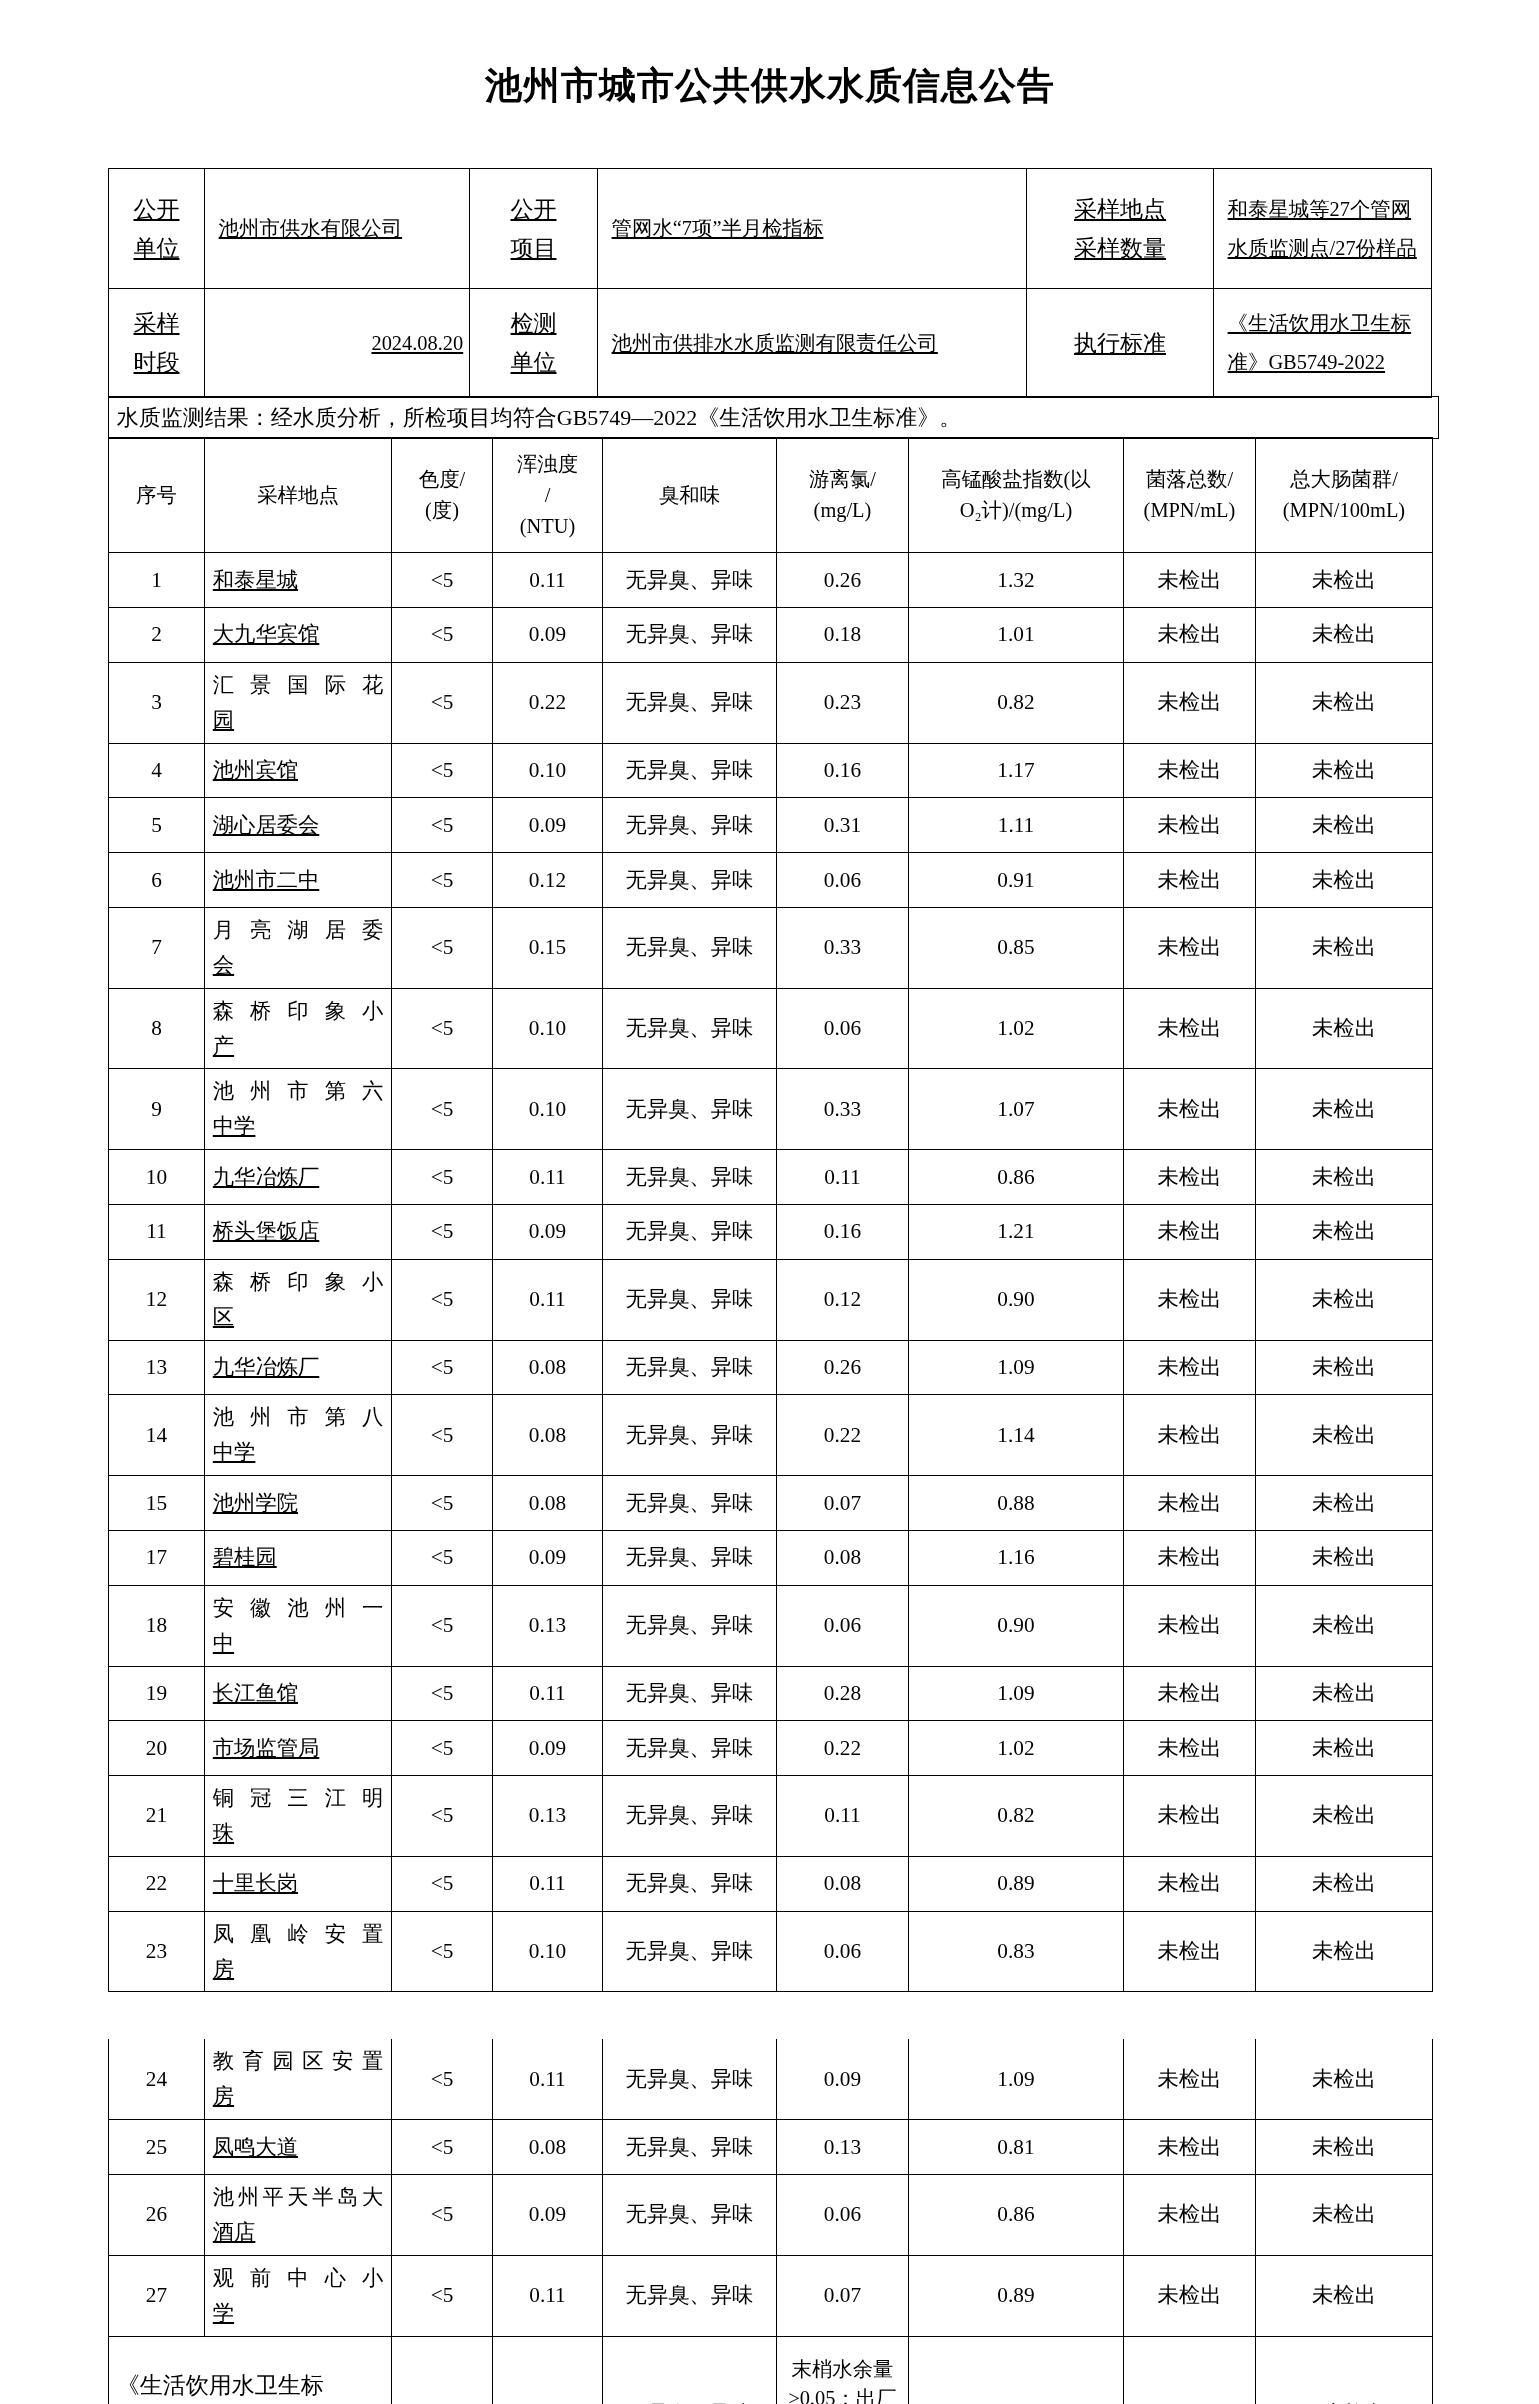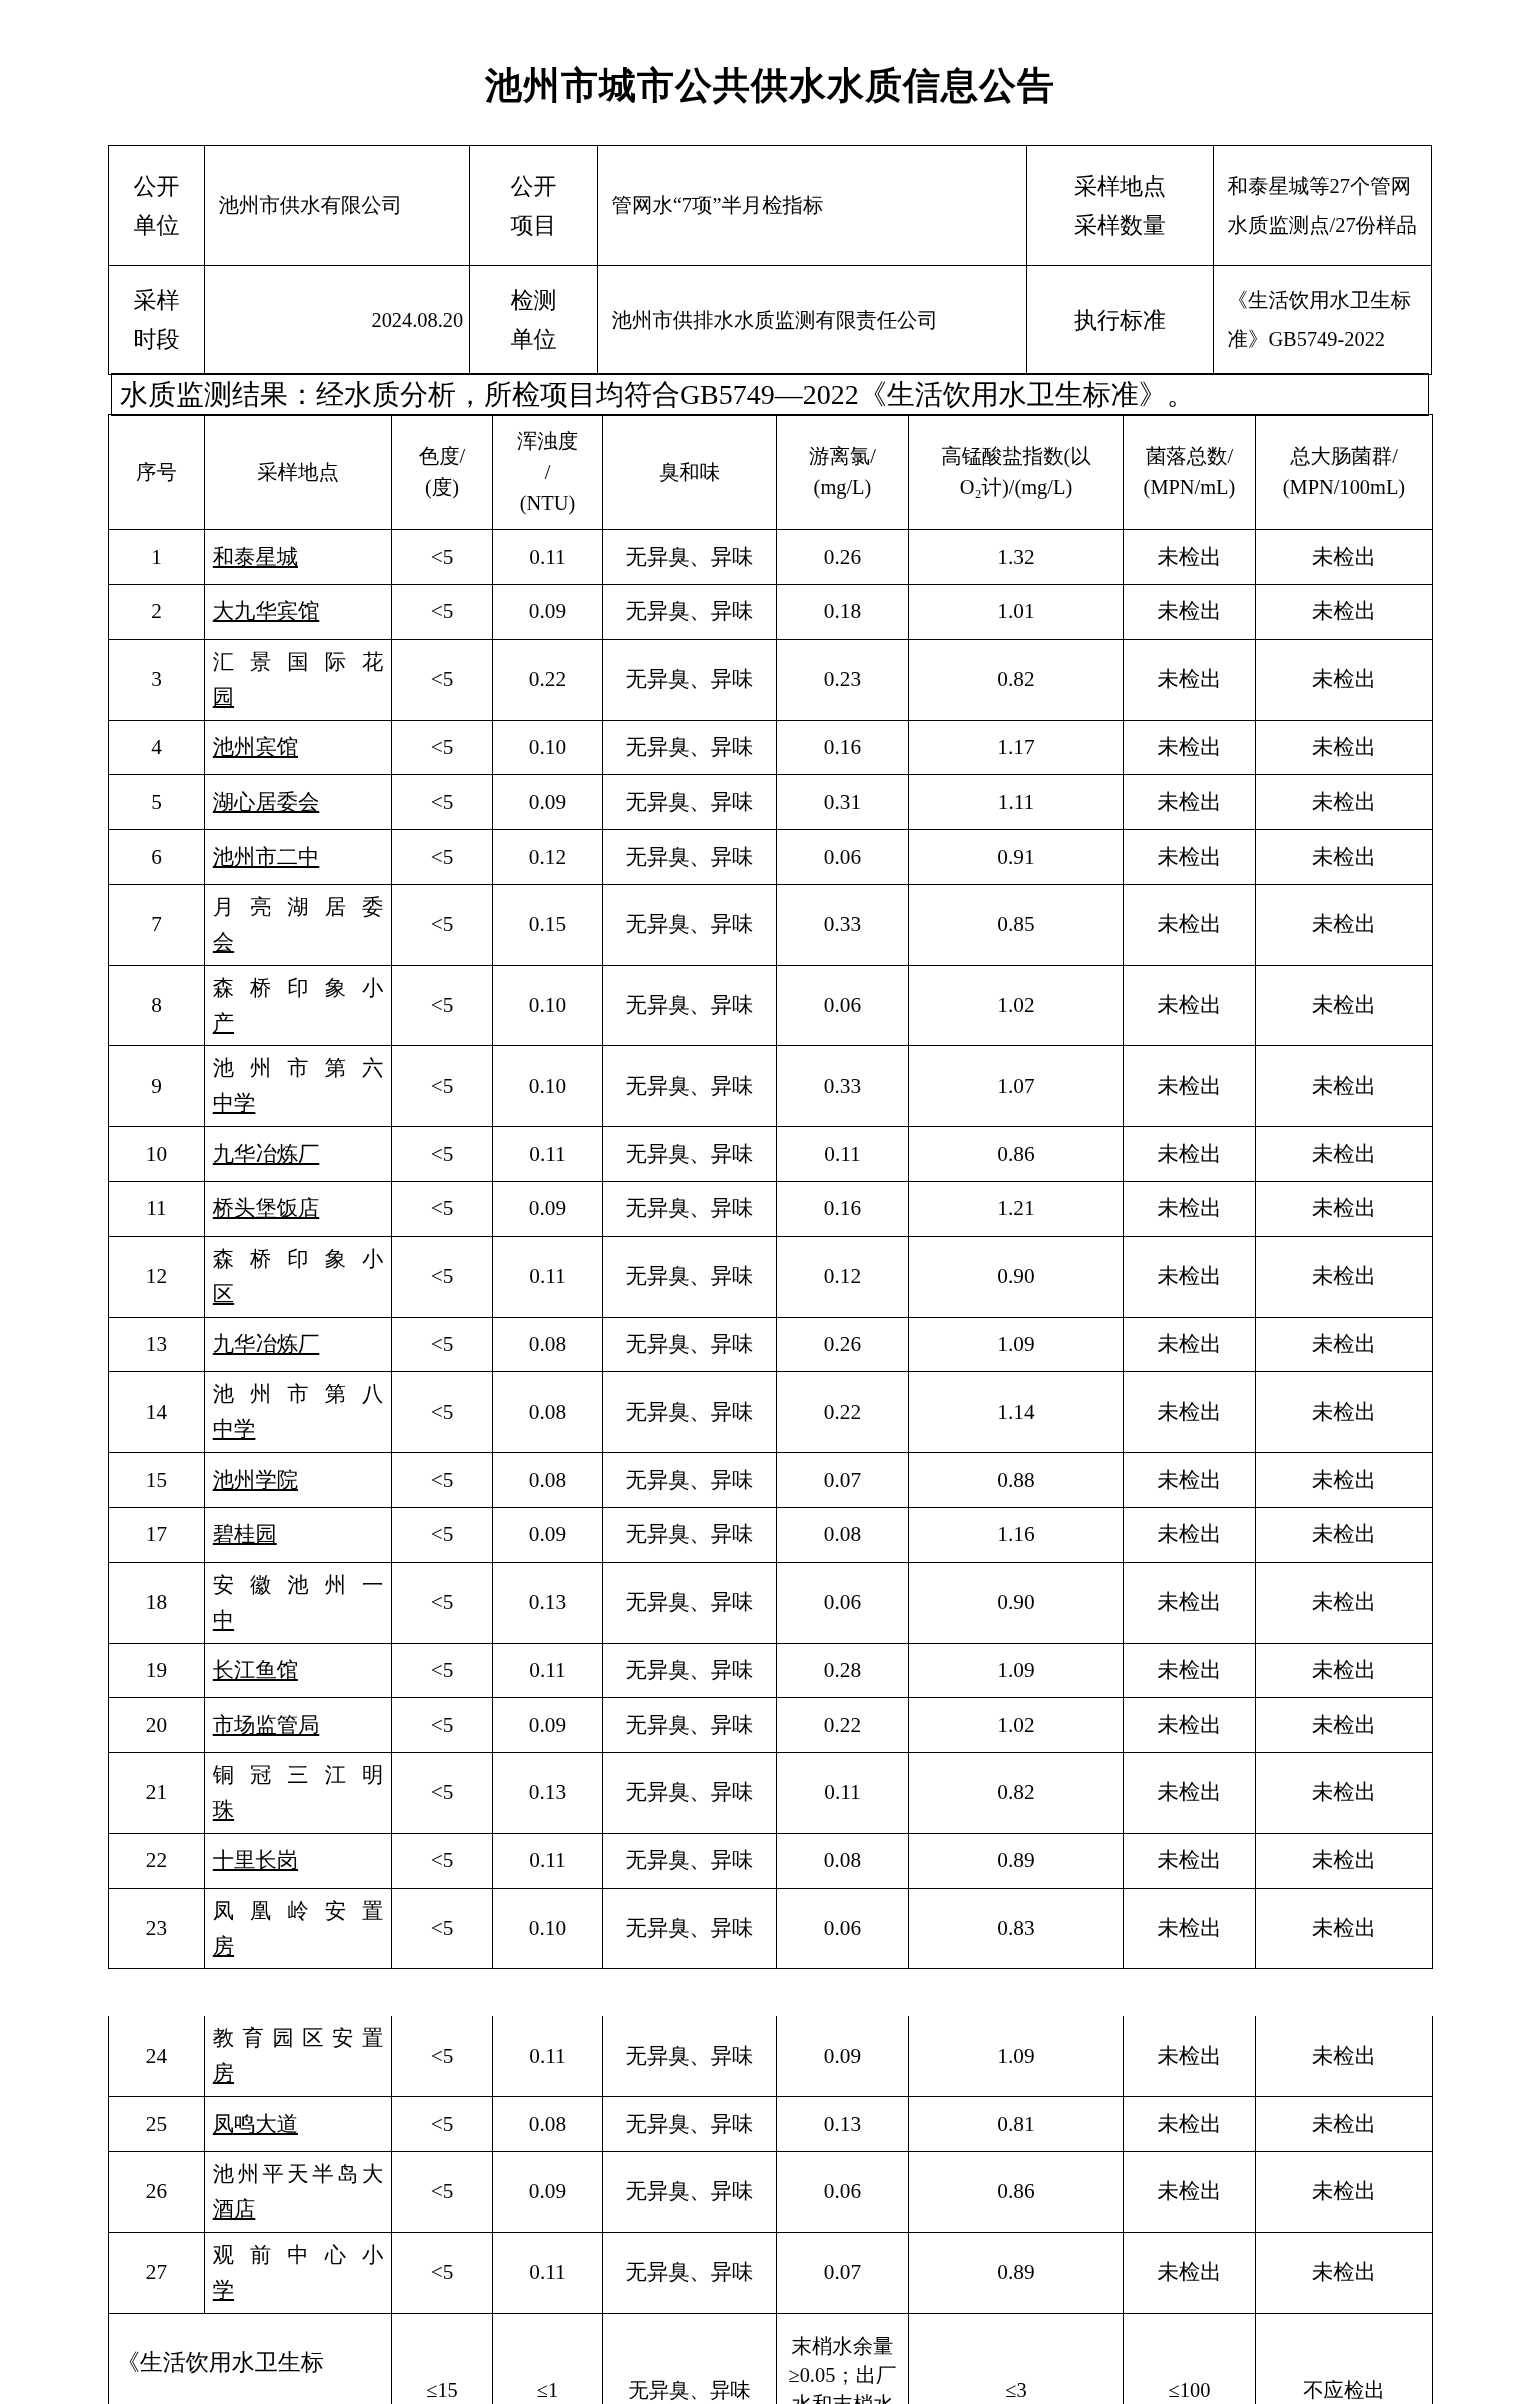--- a/index.html
+++ b/index.html
@@ -11,33 +11,33 @@
   .content{width:1324px;margin:0 auto;}
   .page-title{
     margin:11px;padding-top:53px;height:43px;line-height:43px;
     text-align:center;font-size:37px;font-weight:bold;letter-spacing:1px;
     font-family:"Liberation Sans","DejaVu Sans",sans-serif;
   }
   table{border-collapse:collapse;table-layout:fixed;width:1324px;}
   td,th{border:1.9px solid #000;vertical-align:middle;overflow:hidden;}
 
   
-  .info-table{margin-top:38px;}
+  .info-table{margin-top:61px;text-decoration:underline;}
   .info-table tr:nth-child(1){height:120px;}
   .info-table tr:nth-child(2){height:109px;}
   .info-label{
     font-size:23px;text-align:center;white-space:pre-line;line-height:39px;padding:1.9px 3.9px;
   }
   .info-value{font-size:20.4px;text-align:left;line-height:39px;padding:3.9px 5.8px 3.9px 13.6px;}
   .info-table tr:nth-child(2) td:nth-child(2){text-align:right;padding-left:18px;}
 
   
   .note{
     width:1304px;margin:-1.9px auto 0 auto;border:1.9px solid #000;
-    height:41px;line-height:41px;font-size:28px;padding-left:7.8px;padding-right:4px;
+    height:41px;line-height:41px;font-size:22px;padding-left:7.8px;padding-right:17px;
     white-space:nowrap;
   }
 
   
   .main-table{margin-top:-1.9px;}
   .main-table thead tr{height:115px;}
   .main-table th{font-size:20.4px;font-weight:normal;line-height:31px;text-align:center;padding:1.9px 1.9px;}
   .main-table td{font-size:21.3px;text-align:center;height:44px;line-height:35px;padding:4.9px 7.8px;}
   .main-table td.site{text-align:left;text-decoration:underline;}
   .site .j{display:inline-block;width:100%;text-align:justify;text-align-last:justify;}

